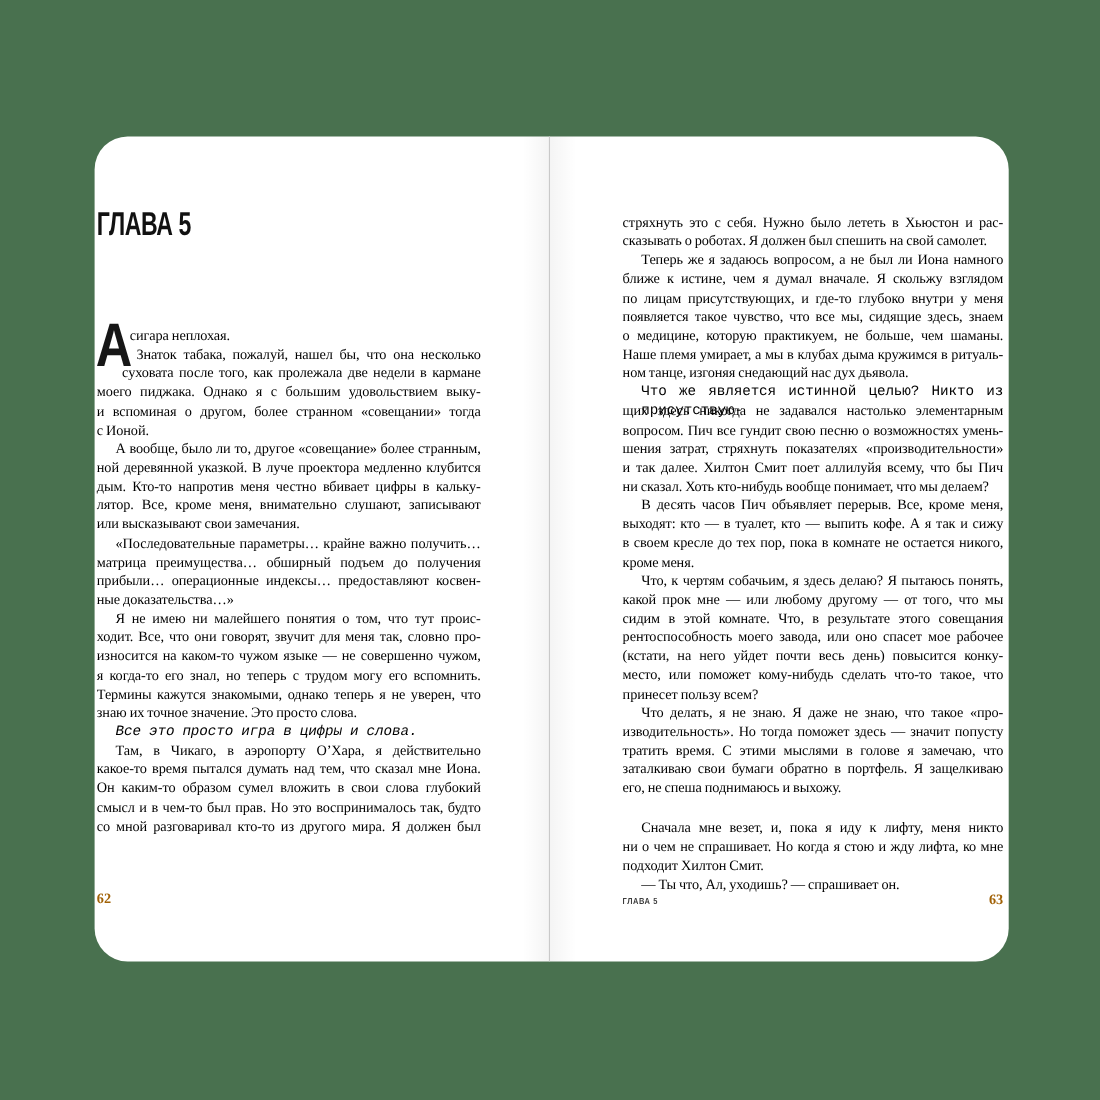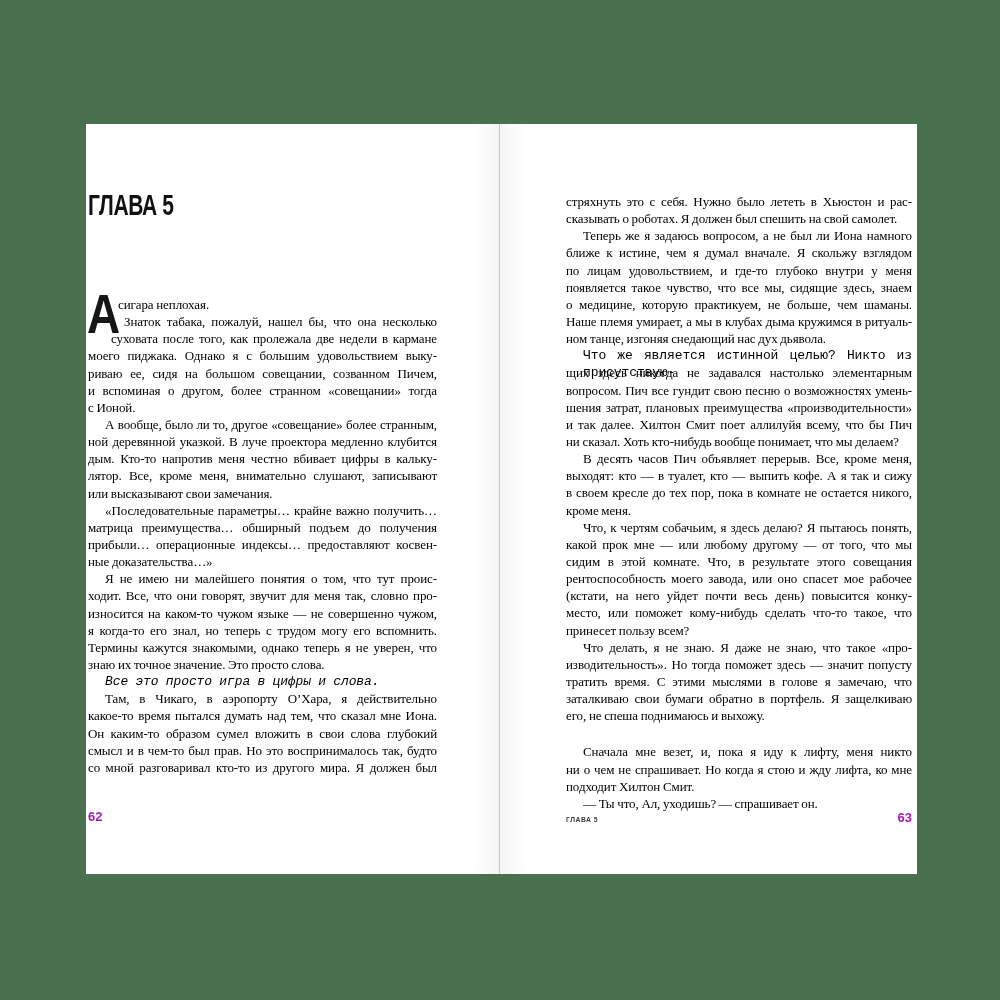--- a/index.html
+++ b/index.html
@@ -6,20 +6,21 @@
   body{
     width:1000px;height:1000px;
     background:#49714F;
     position:relative;
     font-family:"Liberation Serif", serif;
     overflow:hidden;
   }
   .spread{
     position:absolute;left:86px;top:124px;width:831px;height:750px;
     background:#ffffff;
+    border-radius:30px;
   }
   .gutter{
     position:absolute;left:413px;top:0;width:1px;height:750px;
     background:#c9c9c9;
   }
   .gutter-shade{
     position:absolute;left:389px;top:0;width:49px;height:750px;
     background:linear-gradient(90deg, rgba(0,0,0,0) 0%, rgba(0,0,0,0.045) 49%, rgba(0,0,0,0.045) 51%, rgba(0,0,0,0) 100%);
     pointer-events:none;
   }
@@ -45,22 +46,22 @@
   .body-right{left:480px;top:69px;width:346px;}
   .ln{
     text-align:justify;
     text-align-last:justify;
     height:17.15px;
     white-space:normal;
   }
   .ln.end{text-align-last:left;}
   .ln.it{font-style:italic;}
   .pagenum{
-    font-family:Liberation Sans, sans-serif;
-    font-weight:bold;font-size:13px;color:#a21caf;
+    font-family:Liberation Serif, serif;
+    font-weight:bold;font-size:13px;color:#a16207;
   }
   .pagenum-left{position:absolute;left:2px;top:685px;}
   .footer-right{
     position:absolute;left:480px;top:686px;width:346px;
     display:flex;justify-content:space-between;align-items:baseline;
   }
   .footer-chapter{
     font-family:"Liberation Sans", sans-serif;
     font-weight:bold;font-size:8px;letter-spacing:0.6px;color:#3c3c3c;
     transform:scaleX(0.85);transform-origin:left bottom;white-space:nowrap;
@@ -74,21 +75,20 @@
   <div class="gutter"></div>
 
   <div>
     <div class="chapter-heading">ГЛАВА 5</div>
     <div class="drop-cap">А</div>
     <div class="body-col body-left" id="body-left">
         <div class="ln end" style="padding-left: 30px;">сигара неплохая.</div>
         <div class="ln" style="padding-left: 36px;">Знаток табака, пожалуй, нашел бы, что она несколько</div>
         <div class="ln" style="padding-left: 23px;">суховата после того, как пролежала две недели в кармане</div>
         <div class="ln">моего пиджака. Однако я с большим удовольствием выку-</div>
-        <div class="ln">риваю ее, сидя на большом совещании, созванном Пичем,</div>
         <div class="ln">и вспоминая о другом, более странном «совещании» тогда</div>
         <div class="ln end">с Ионой.</div>
         <div class="ln" style="padding-left: 17px;">А вообще, было ли то, другое «совещание» более странным,</div>
         <div class="ln">ной деревянной указкой. В луче проектора медленно клубится</div>
         <div class="ln">дым. Кто-то напротив меня честно вбивает цифры в кальку-</div>
         <div class="ln">лятор. Все, кроме меня, внимательно слушают, записывают</div>
         <div class="ln end">или высказывают свои замечания.</div>
         <div class="ln" style="padding-left: 17px;">«Последовательные параметры… крайне важно получить…</div>
         <div class="ln">матрица преимущества… обширный подъем до получения</div>
         <div class="ln">прибыли… операционные индексы… предоставляют косвен-</div>
@@ -108,29 +108,29 @@
       </div>
     <div class="pagenum pagenum-left">62</div>
   </div>
 
   <div>
     <div class="body-col body-right" id="body-right">
         <div class="ln">стряхнуть это с себя. Нужно было лететь в Хьюстон и рас-</div>
         <div class="ln end">сказывать о роботах. Я должен был спешить на свой самолет.</div>
         <div class="ln" style="padding-left: 17px;">Теперь же я задаюсь вопросом, а не был ли Иона намного</div>
         <div class="ln">ближе к истине, чем я думал вначале. Я скольжу взглядом</div>
-        <div class="ln">по лицам удовольствием, и где-то глубоко внутри у меня</div>
+        <div class="ln">по лицам присутствующих, и где-то глубоко внутри у меня</div>
         <div class="ln">появляется такое чувство, что все мы, сидящие здесь, знаем</div>
         <div class="ln">о медицине, которую практикуем, не больше, чем шаманы.</div>
         <div class="ln">Наше племя умирает, а мы в клубах дыма кружимся в ритуаль-</div>
         <div class="ln end">ном танце, изгоняя снедающий нас дух дьявола.</div>
         <div class="ln" style="padding-left: 17px; font-family: Liberation Mono, monospace;">Что же является истинной целью? Никто из присутствую-</div>
         <div class="ln">щих здесь никогда не задавался настолько элементарным</div>
         <div class="ln">вопросом. Пич все гундит свою песню о возможностях умень-</div>
-        <div class="ln">шения затрат, плановых преимущества «производительности»</div>
+        <div class="ln">шения затрат, стряхнуть показателях «производительности»</div>
         <div class="ln">и так далее. Хилтон Смит поет аллилуйя всему, что бы Пич</div>
         <div class="ln end">ни сказал. Хоть кто-нибудь вообще понимает, что мы делаем?</div>
         <div class="ln" style="padding-left: 17px;">В десять часов Пич объявляет перерыв. Все, кроме меня,</div>
         <div class="ln">выходят: кто — в туалет, кто — выпить кофе. А я так и сижу</div>
         <div class="ln">в своем кресле до тех пор, пока в комнате не остается никого,</div>
         <div class="ln end">кроме меня.</div>
         <div class="ln" style="padding-left: 17px;">Что, к чертям собачьим, я здесь делаю? Я пытаюсь понять,</div>
         <div class="ln">какой прок мне — или любому другому — от того, что мы</div>
         <div class="ln">сидим в этой комнате. Что, в результате этого совещания</div>
         <div class="ln">рентоспособность моего завода, или оно спасет мое рабочее</div>

